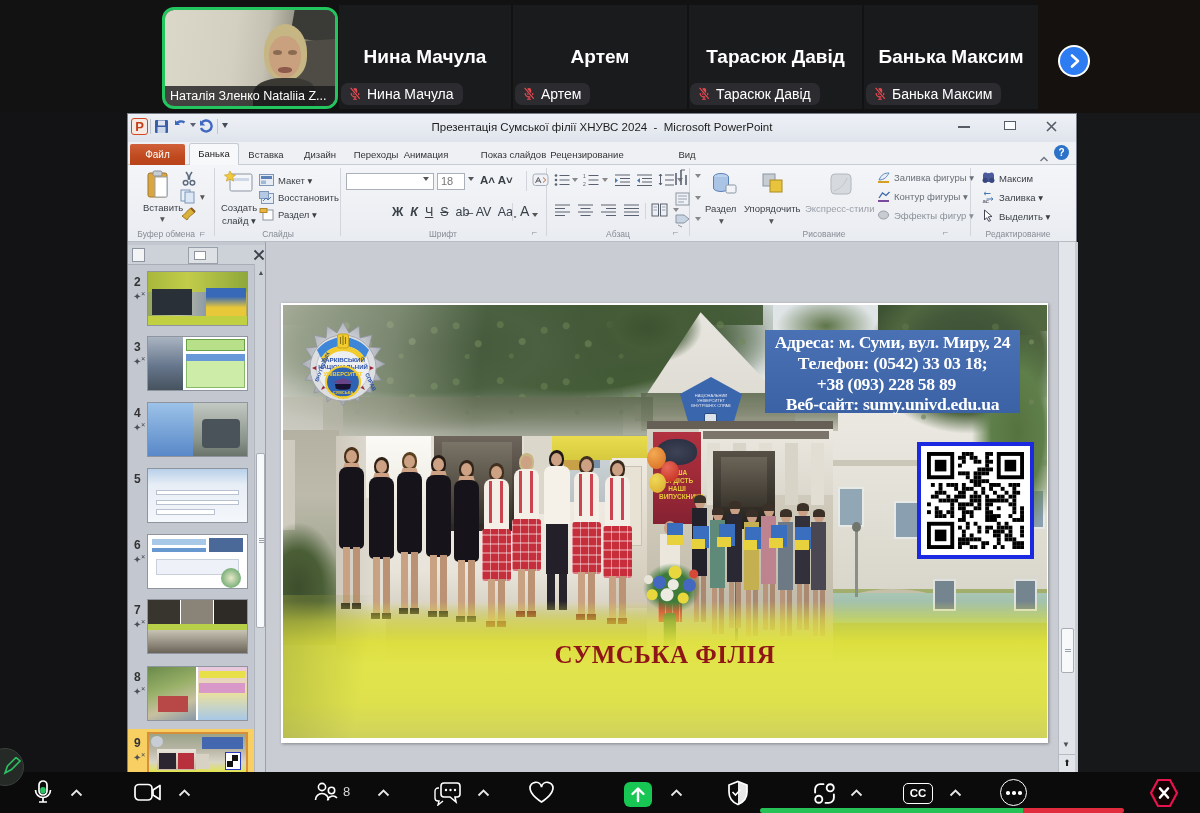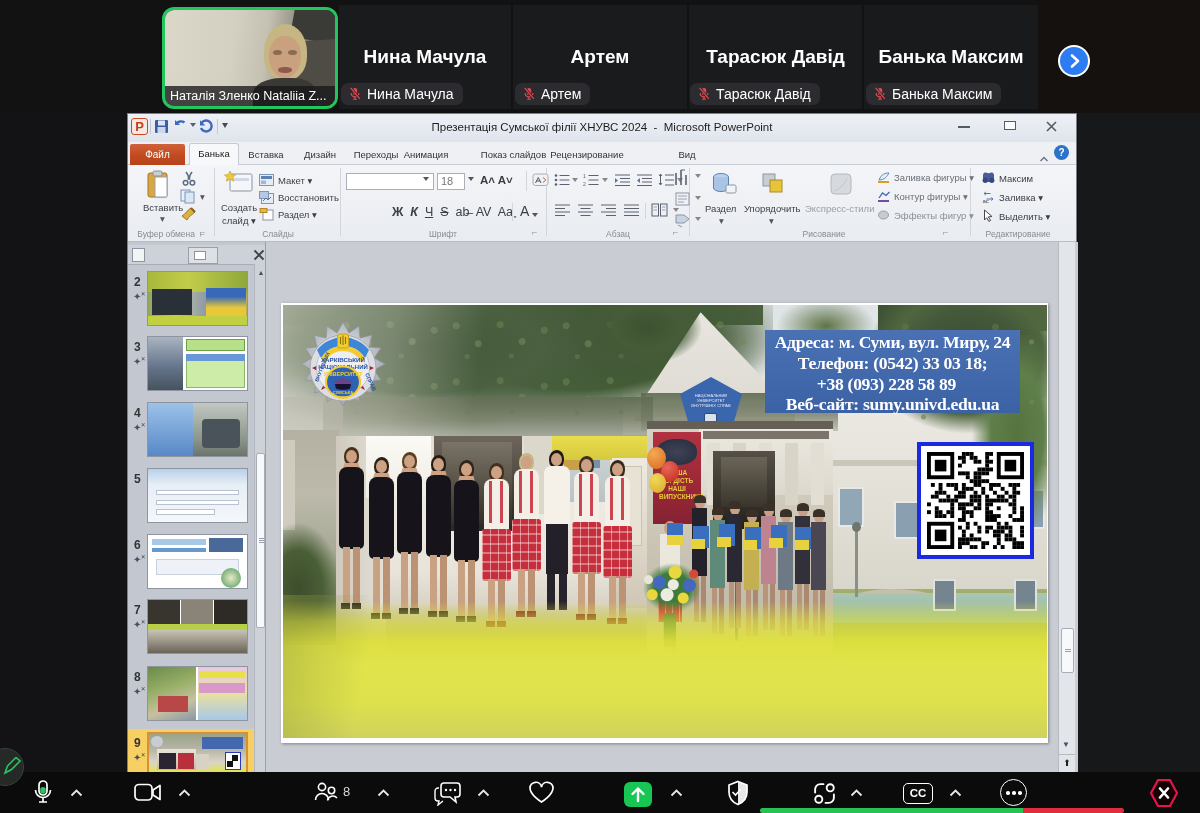--- a/index.html
+++ b/index.html
@@ -903,20 +903,21 @@
             <rect x="66.0" y="93.1" width="3.9" height="3.9" fill="#000"></rect>
             <rect x="73.7" y="93.1" width="3.9" height="3.9" fill="#000"></rect>
             <rect x="85.4" y="93.1" width="3.9" height="3.9" fill="#000"></rect>
             <rect x="89.2" y="93.1" width="3.9" height="3.9" fill="#000"></rect>
             <rect x="93.1" y="93.1" width="3.9" height="3.9" fill="#000"></rect>
           </svg>
       </div>
 
       <div class="abs" style="left:0;top:296px;width:764px;height:137px;background:linear-gradient(rgba(228,230,62,0) 0%,rgba(228,230,62,.6) 15%,rgba(226,228,60,.93) 30%,#e1e44a 46%,#dee14c 74%,#cfd25c 100%);"></div>
       <div class="abs" style="left:0;top:290px;width:110px;height:143px;background:linear-gradient(100deg,rgba(140,150,60,.45),rgba(190,195,70,0) 70%);"></div>
+      <div class="abs" style="left:0;top:336px;width:764px;height:30px;font-family:'Liberation Serif',serif;font-size:25px;font-weight:bold;color:#8e1618;text-align:center;letter-spacing:.5px;">СУМСЬКА ФІЛІЯ</div>
 
       <div class="abs" style="left:482px;top:25px;width:255px;height:83px;background:linear-gradient(#4a71b4,#3c62a6);font-family:'Liberation Serif',serif;font-size:17.6px;font-weight:bold;color:#fff;text-align:center;line-height:20.8px;padding-top:2px;letter-spacing:-.3px;">Адреса: м. Суми, вул. Миру, 24<br>Телефон: (0542) 33 03 18;<br>+38 (093) 228 58 89&nbsp;&nbsp;&nbsp;<br>Веб-сайт: sumy.univd.edu.ua</div>
 
       <svg class="abs" style="left:12px;top:15px;" width="96" height="96" viewBox="0 0 96 96">
         <defs>
             <radialGradient id="sil" cx="50%" cy="45%">
               <stop offset="0%" stop-color="#e8eaec"></stop>
               <stop offset="60%" stop-color="#c9ccd2"></stop>
               <stop offset="100%" stop-color="#a7abb3"></stop>
             </radialGradient>

